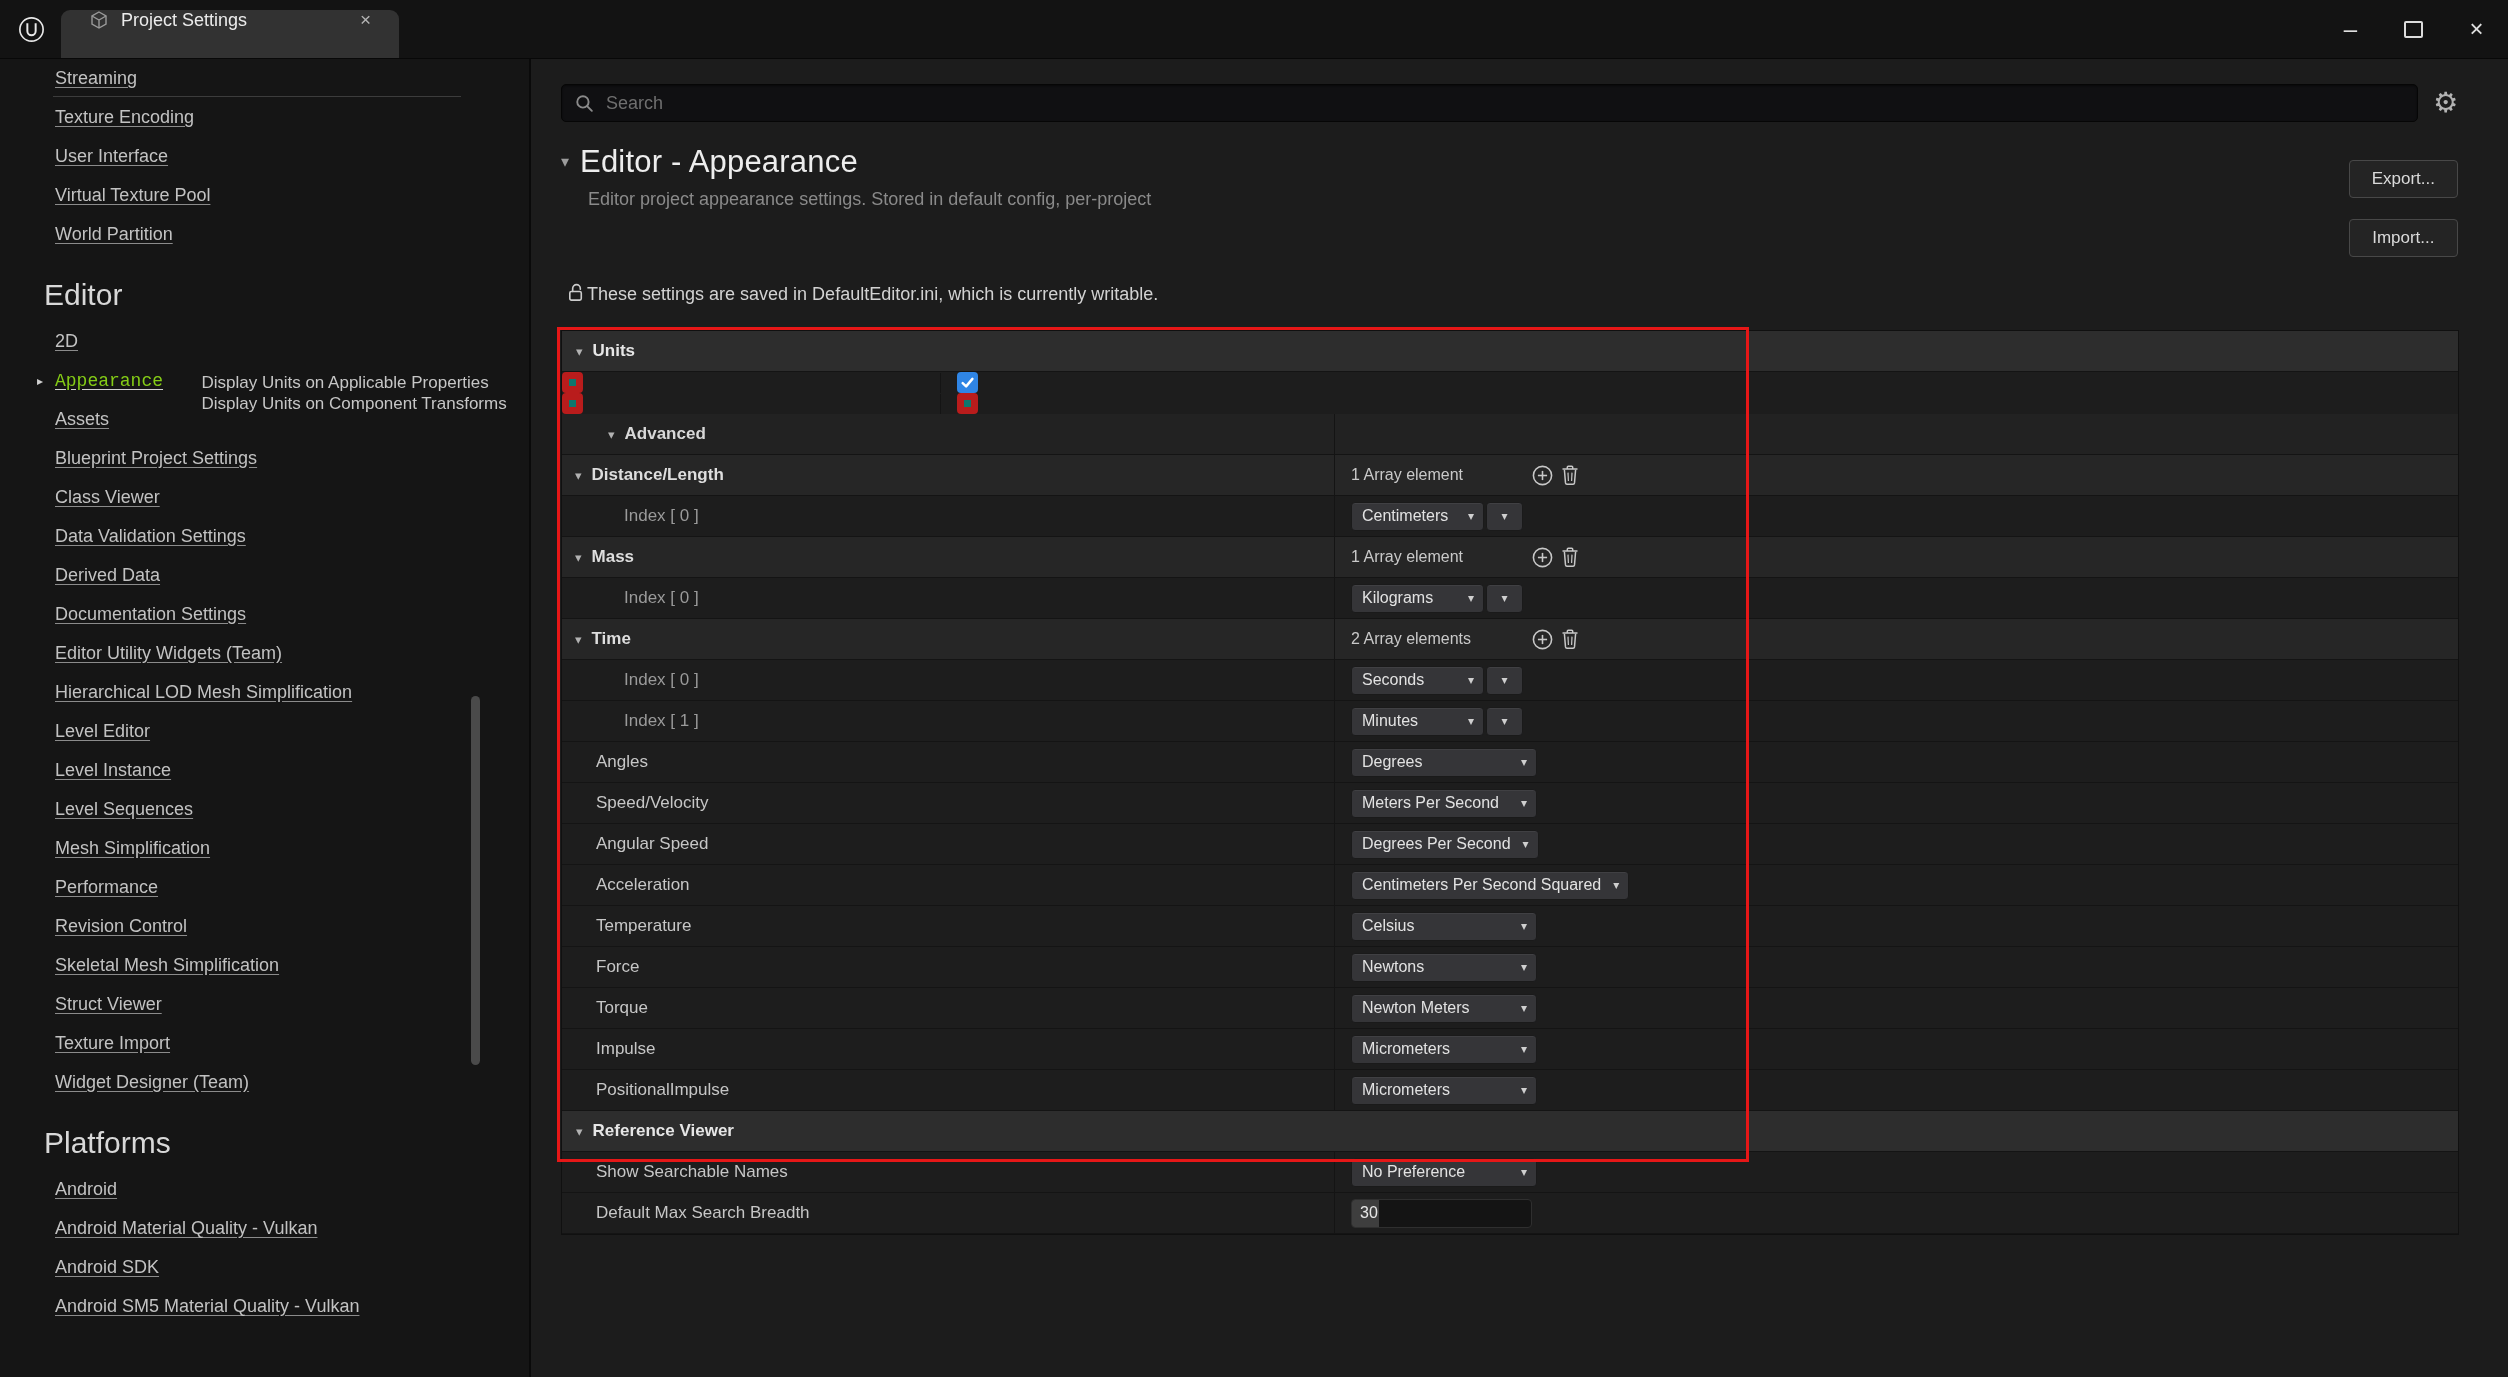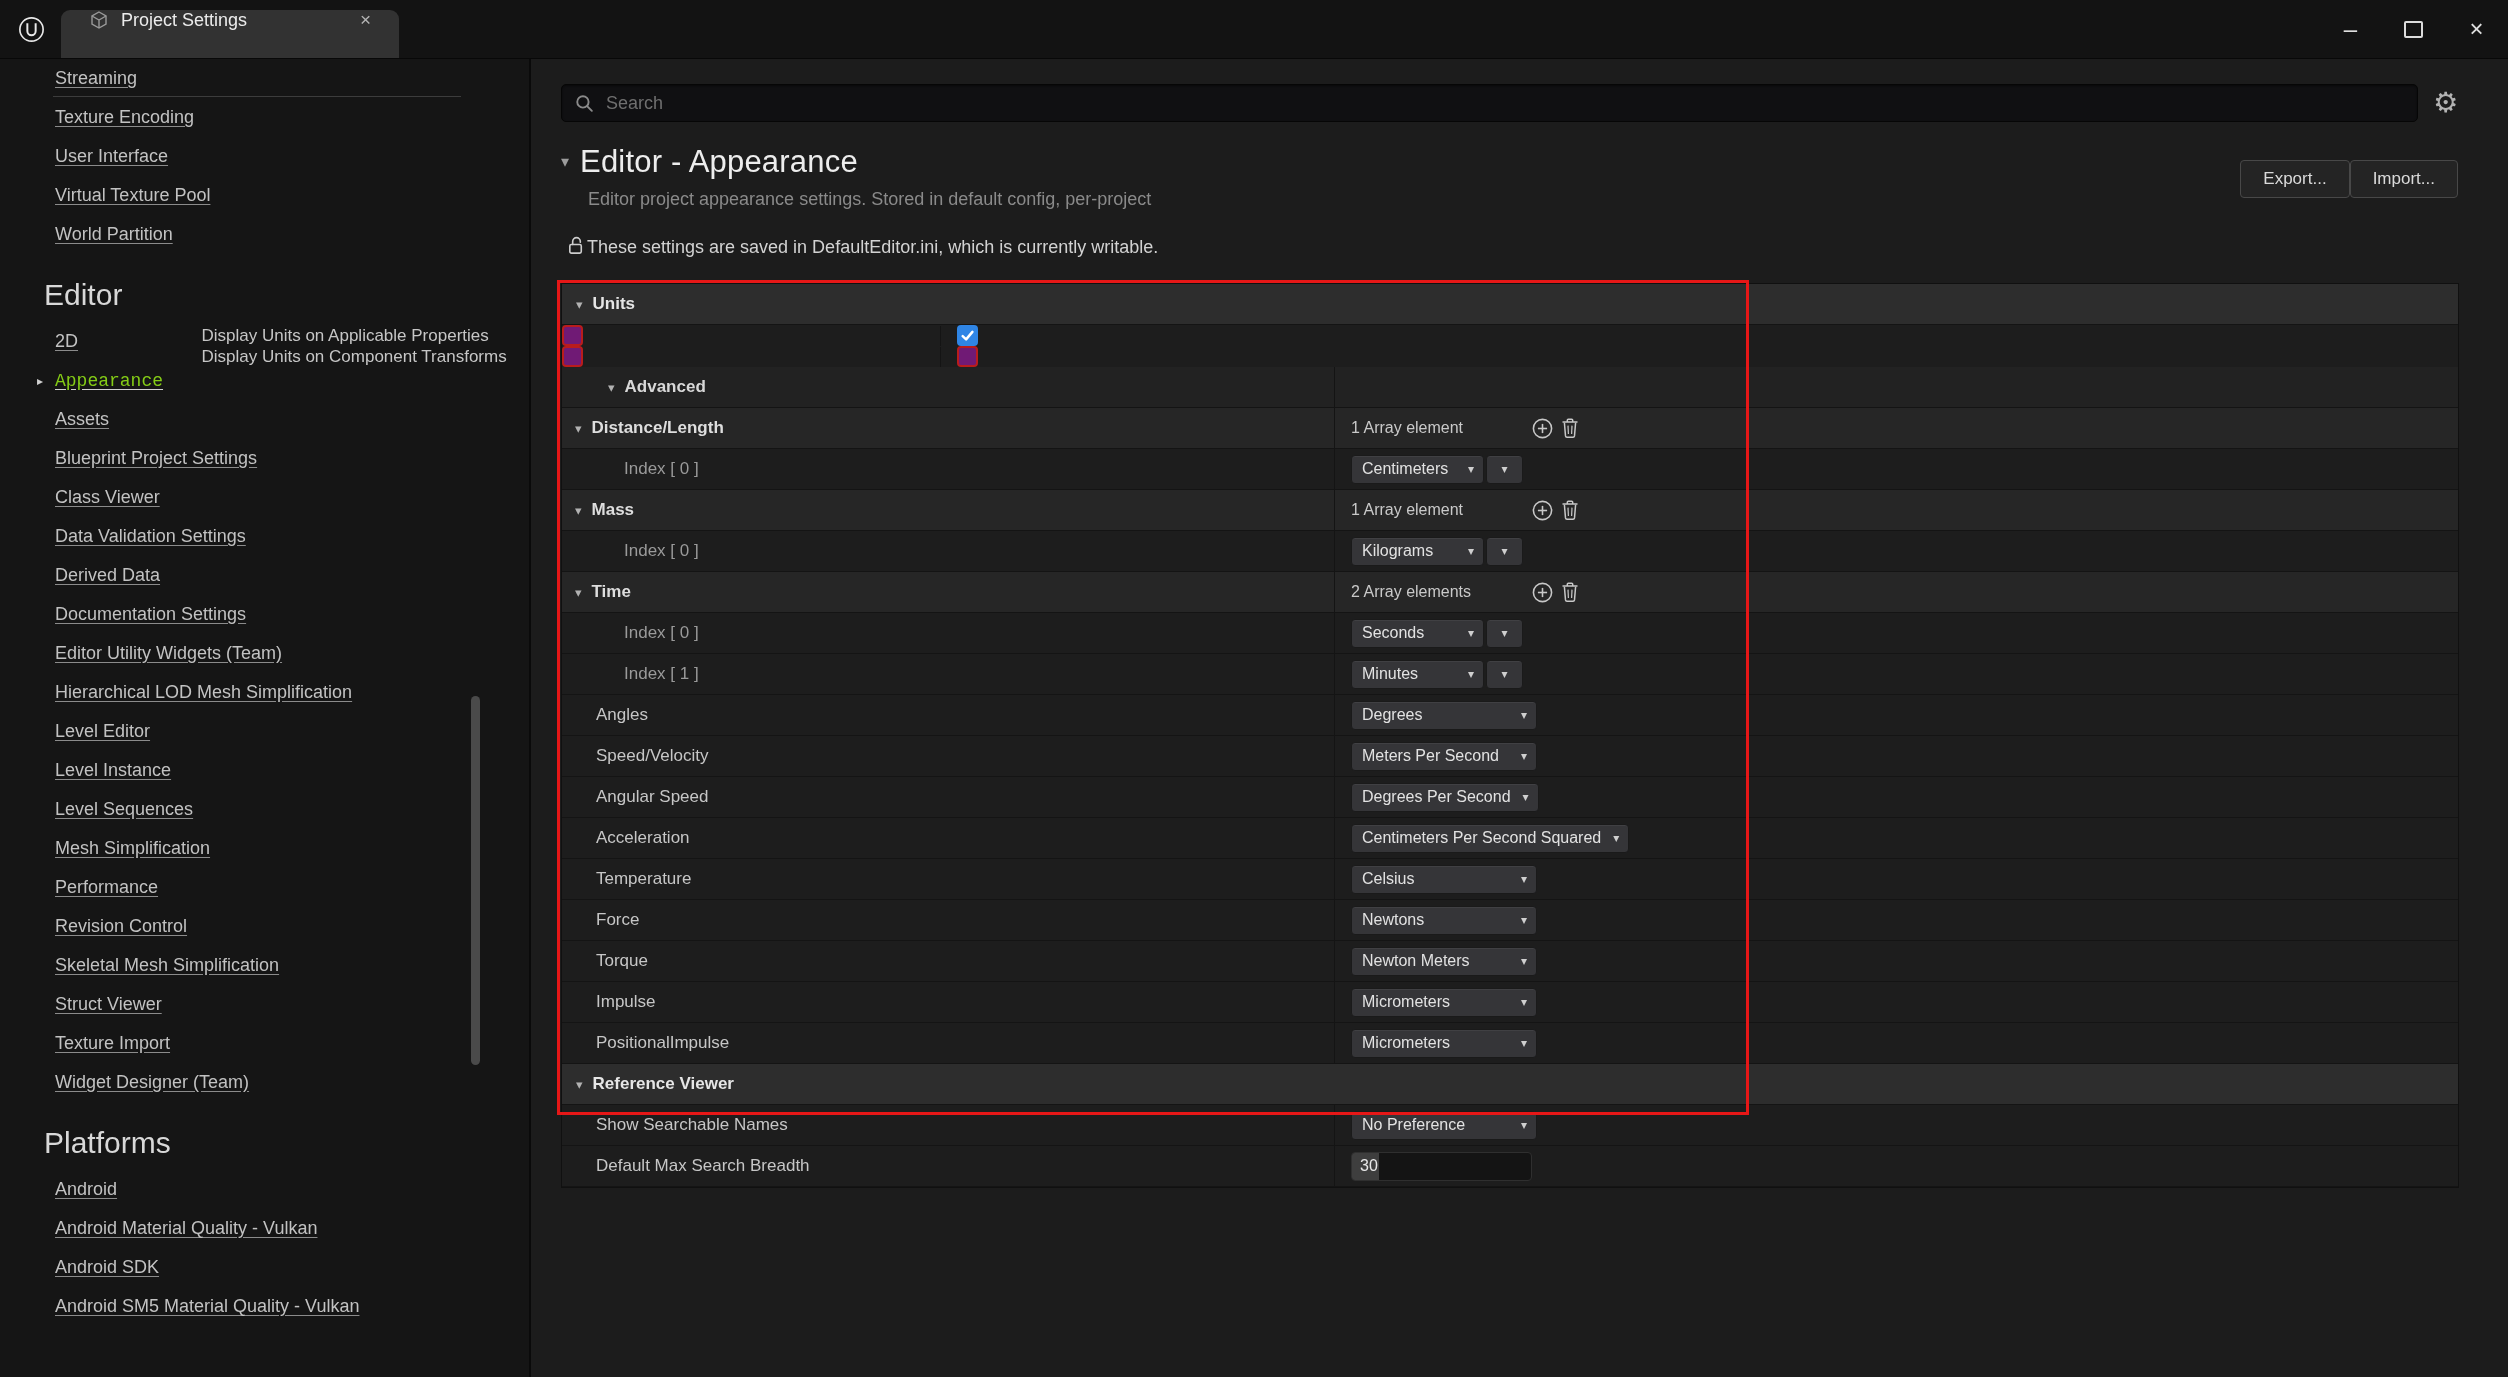--- a/index.html
+++ b/index.html
@@ -38,21 +38,21 @@
   .searchbar input::placeholder{color:#6f6f6f;}
   .search-icon{display:flex;}
   .gear{font-size:28px;color:#b2b2b2;line-height:1;cursor:pointer;}
 
   .page-head{display:flex;justify-content:space-between;align-items:flex-start;margin-top:22px;}
   .page-title-row{display:flex;align-items:center;gap:11px;}
   .tri{color:#b2b2b2;font-size:13px;line-height:1;}
   .tri.big{font-size:16px;color:#9c9c9c;}
   .page-title{margin:0;font-size:31px;font-weight:400;color:#ededed;letter-spacing:.2px;}
   .page-sub{margin:9px 0 0 27px;font-size:18px;color:#8a8a8a;}
-  .head-buttons{display:flex;margin-top:16px;}
+  .head-buttons{display:flex;gap:21px;margin-top:16px;flex-direction:column;}
   .btn{background:#242424;border:1px solid #484848;border-radius:4px;color:#dadada;font:17px "Liberation Sans","DejaVu Sans",sans-serif;padding:8px 22px;cursor:pointer;}
 
   .save-note{display:flex;align-items:center;margin:25px 0 0 5px;}
   .note-text{font-size:18px;color:#d2d2d2;}
 
   
   .panel{position:relative;margin-top:23px;width:1898px;box-sizing:border-box;border:1px solid #101010;background:#1d1d1d;}
   .row{display:flex;height:41px;box-sizing:border-box;border-bottom:1px solid #141414;background:#1d1d1d;}
   .cell-label{flex:0 0 773px;width:773px;box-sizing:border-box;display:flex;align-items:center;gap:10px;border-right:1px solid #141414;padding-left:34px;}
   .cell-value{flex:1;display:flex;align-items:center;gap:2px;padding-left:16px;}
@@ -62,21 +62,21 @@
   .row.section .lbl{font-weight:700;color:#e6e6e6;}
   .row.subsection{background:#222222;}
   .row.subsection .cell-label{padding-left:46px;}
   .row.subsection .lbl{font-weight:700;color:#d8d8d8;}
   .row.array{background:#262626;}
   .row.array .cell-label{padding-left:13px;}
   .row.array .lbl{font-weight:600;color:#dedede;}
   .row.arrayitem .cell-label{padding-left:62px;}
   .row.arrayitem .lbl{color:#9a9a9a;}
 
-  .checkbox{width:21px;height:21px;box-sizing:border-box;border-radius:4px;background:#701a75;border:2px solid #b91c1c;display:flex;align-items:center;justify-content:center;cursor:pointer;}
+  .checkbox{width:21px;height:21px;box-sizing:border-box;border-radius:4px;background:#0f766e;border:7px solid #b91c1c;display:flex;align-items:center;justify-content:center;cursor:pointer;}
   .checkbox.checked{border:0;}
   .combo{height:29px;box-sizing:border-box;min-width:186px;background:#353538;border:1px solid #1a1a1a;border-radius:4px;display:flex;align-items:center;justify-content:space-between;padding:0 9px 0 10px;box-shadow:inset 0 1px 0 rgba(255,255,255,.06);cursor:pointer;}
   .combo.narrow{min-width:133px;}
   .ctext{font-size:16px;color:#e2e2e2;white-space:nowrap;}
   .chev{font-size:12px;color:#cfcfcf;margin-left:12px;line-height:1;}
   .chev-btn{width:37px;height:29px;box-sizing:border-box;background:#353538;border:1px solid #1a1a1a;border-radius:4px;display:flex;align-items:center;justify-content:center;font-size:12px;color:#cfcfcf;box-shadow:inset 0 1px 0 rgba(255,255,255,.06);cursor:pointer;}
   .count{font-size:16px;color:#c9c9c9;flex:0 0 176px;white-space:nowrap;}
   .icon-btn{display:flex;align-items:center;justify-content:center;width:26px;height:26px;cursor:pointer;}
   .numbox{position:relative;width:181px;height:29px;box-sizing:border-box;background:#141414;border:1px solid #2f2f2f;border-radius:4px;display:flex;align-items:center;overflow:hidden;cursor:pointer;}
   .numfill{position:absolute;left:0;top:0;bottom:0;width:27px;background:#3e3e3e;}

